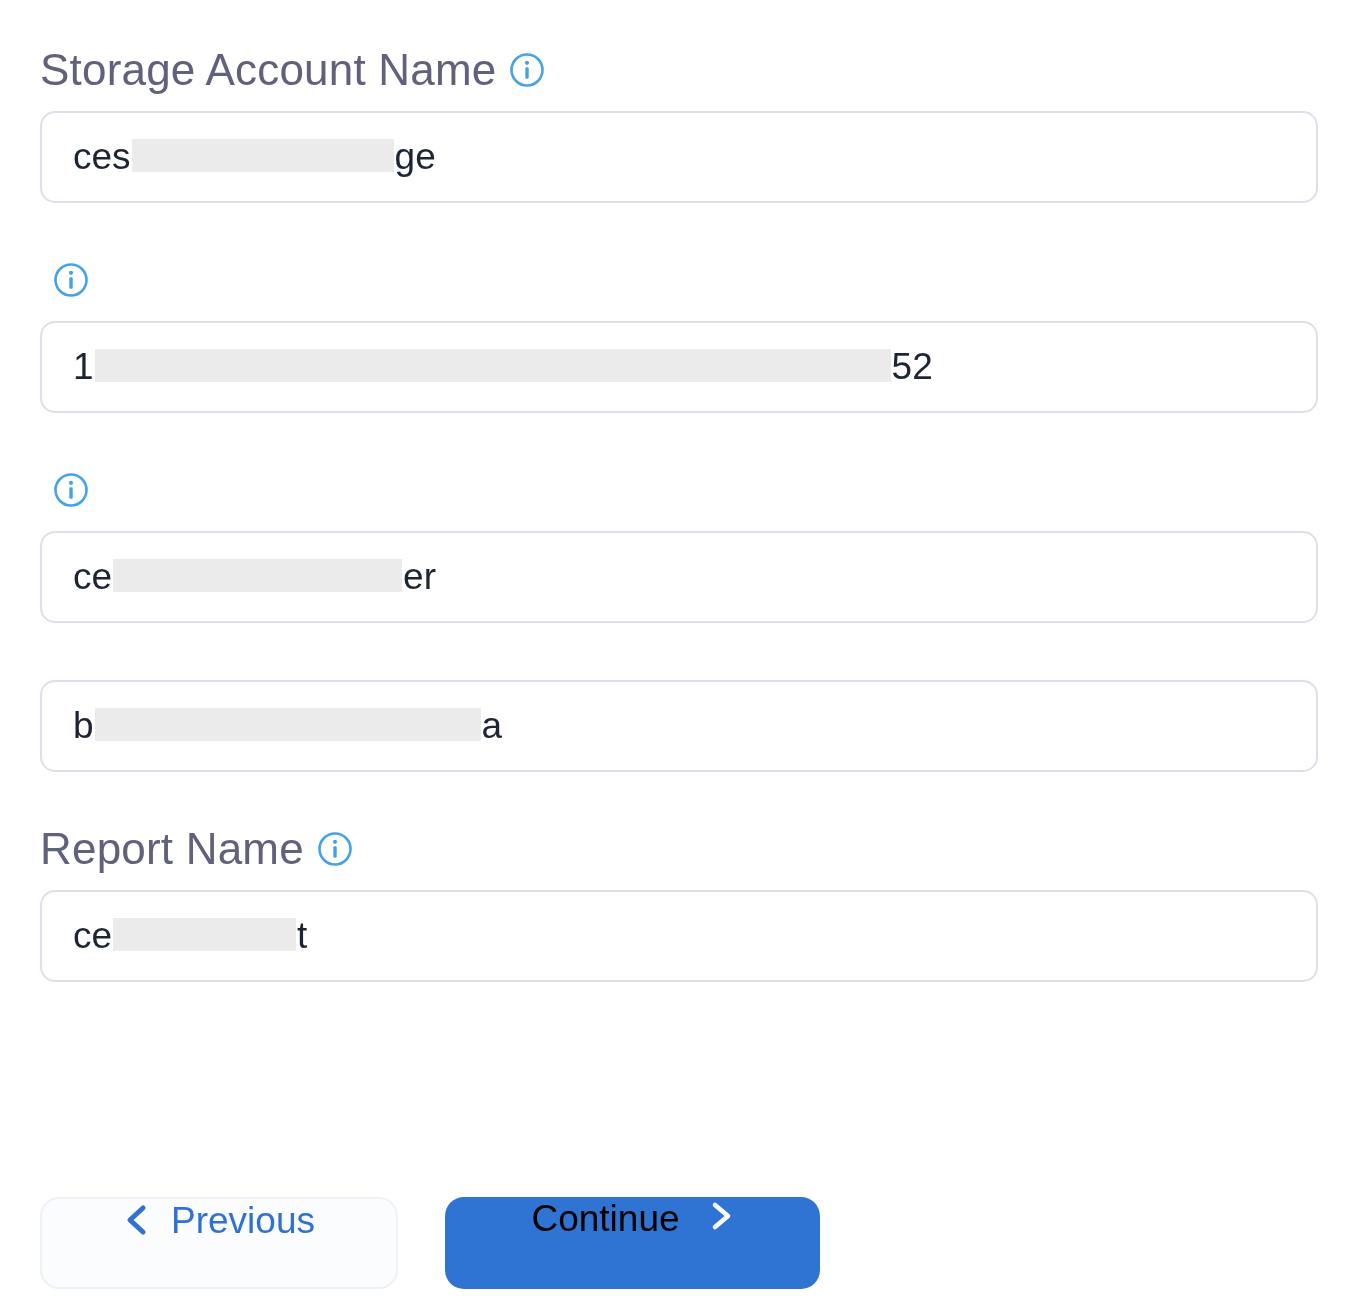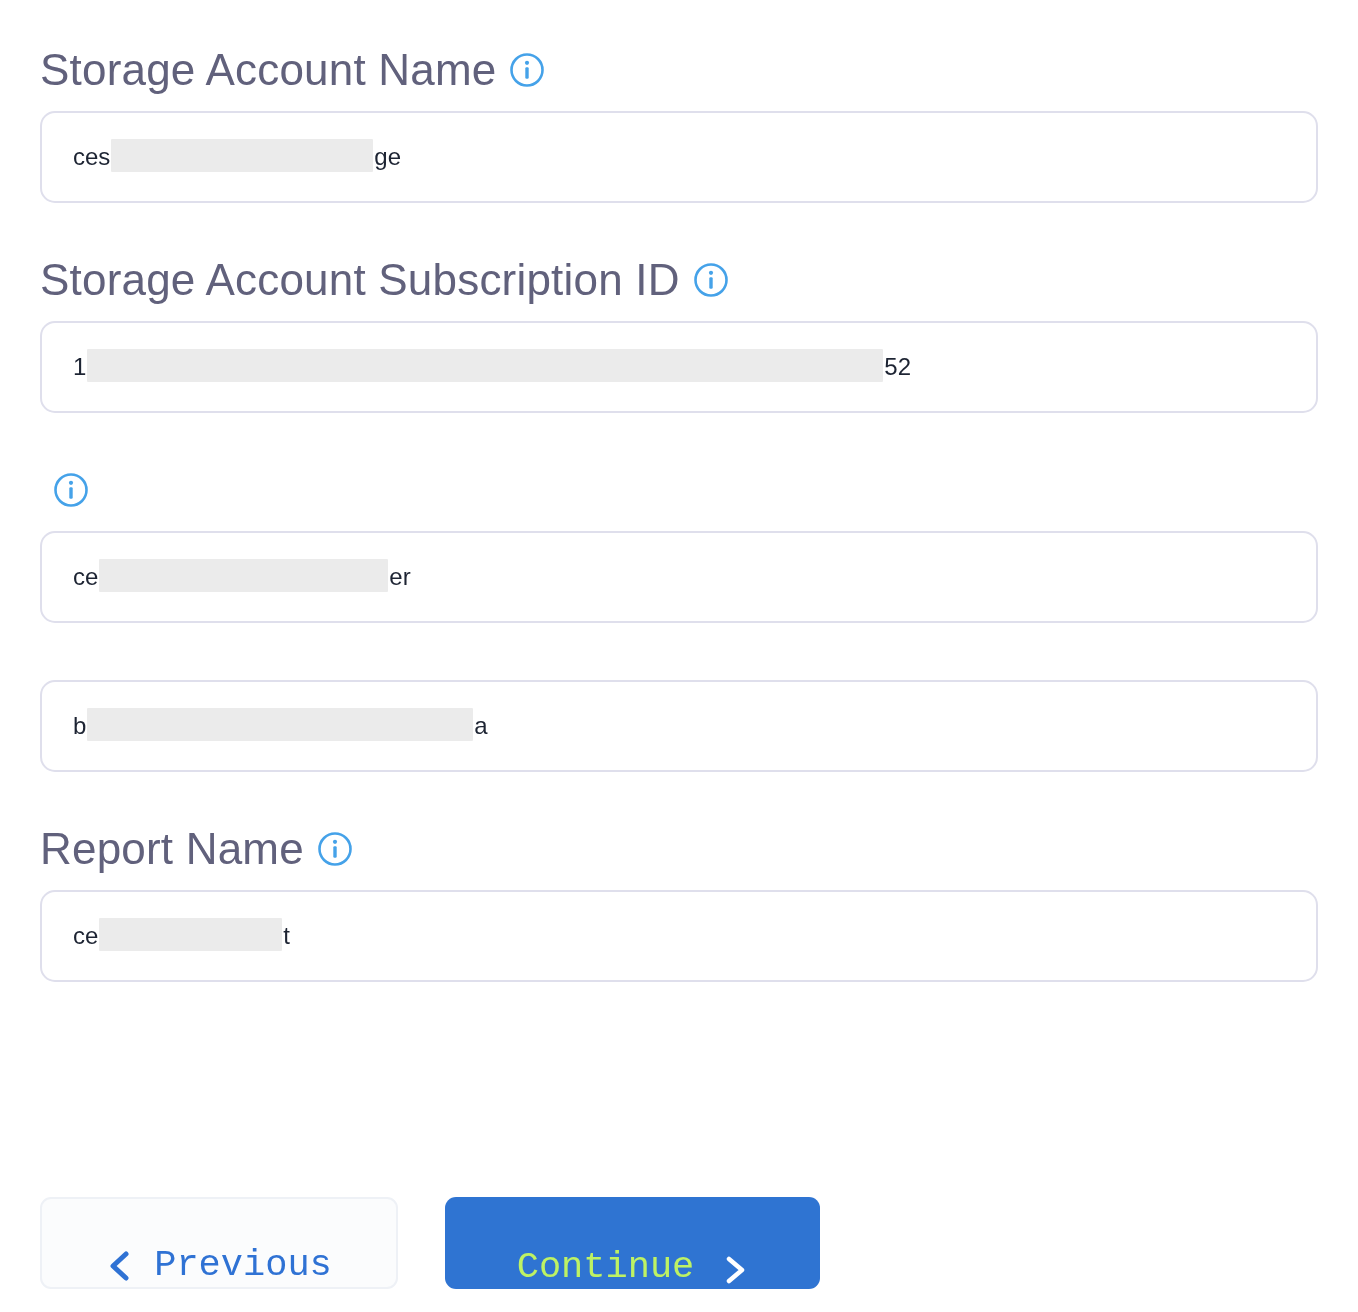--- a/index.html
+++ b/index.html
@@ -46,21 +46,21 @@
   .text-input {
     box-sizing: border-box;
     height: 92px;
     width: 1278px;
     border: 2px solid #dfdfec;
     border-radius: 15px;
     background: #ffffff;
     display: flex;
     align-items: center;
     padding-left: 31px;
-    font-size: 24px;
+    font-size: 37px;
     color: #1d2433;
   }
   .val {
     white-space: pre;
   }
   .redact {
     display: inline-block;
     height: 33px;
     background: #ebebeb;
     border-radius: 1px;
@@ -75,40 +75,40 @@
   .btn-row {
     position: absolute;
     left: 40px;
     top: 1197px;
     display: flex;
     align-items: center;
   }
   .btn {
     box-sizing: border-box;
     height: 92px;
-    border-radius: 11px;
-    display: flex;
-    align-items: flex-end;
+    border-radius: 19px;
+    display: flex;
+    align-items: flex-start;
     justify-content: center;
-    font-family: Liberation Mono, monospace;
+    font-family: Liberation Sans, sans-serif;
     font-size: 37px;
     cursor: pointer;
   }
   .btn-prev {
     width: 358px;
     background: #fbfcfd;
     border: 2px solid #eef1f6;
     color: #2f72d4;
     margin-right: 47px;
   }
   .btn-cont {
     width: 375px;
     background: #2f74d2;
     border: none;
-    color: #bef264;
+    color: #000000;
   }
   .chev {
     display: inline-flex;
   }
   .chev-left { margin-right: 22px; }
   .chev-right { margin-left: 30px; }
 </style>
 </head>
 <body>
 
@@ -127,21 +127,20 @@
     </div>
     <div class="text-input">
       <span class="val">ces</span>
         <span class="redact rw-0"></span>
         <span class="val">ge</span>
     </div>
   </div>
 
   <div class="field">
     <div class="label-row">
-      <span class="label-text">Storage Account Subscription ID</span>
       <span class="info-icon">
         <svg viewBox="0 0 36 36" width="36" height="36">
           <circle cx="18" cy="18" r="15.5" fill="none" stroke="#45a2e9" stroke-width="2.6"></circle>
           <circle cx="18" cy="10.8" r="2.1" fill="#45a2e9"></circle>
           <rect x="16.3" y="15.2" width="3.4" height="11.5" rx="1.2" fill="#45a2e9"></rect>
         </svg>
       </span>
     </div>
     <div class="text-input">
       <span class="val">1</span>

